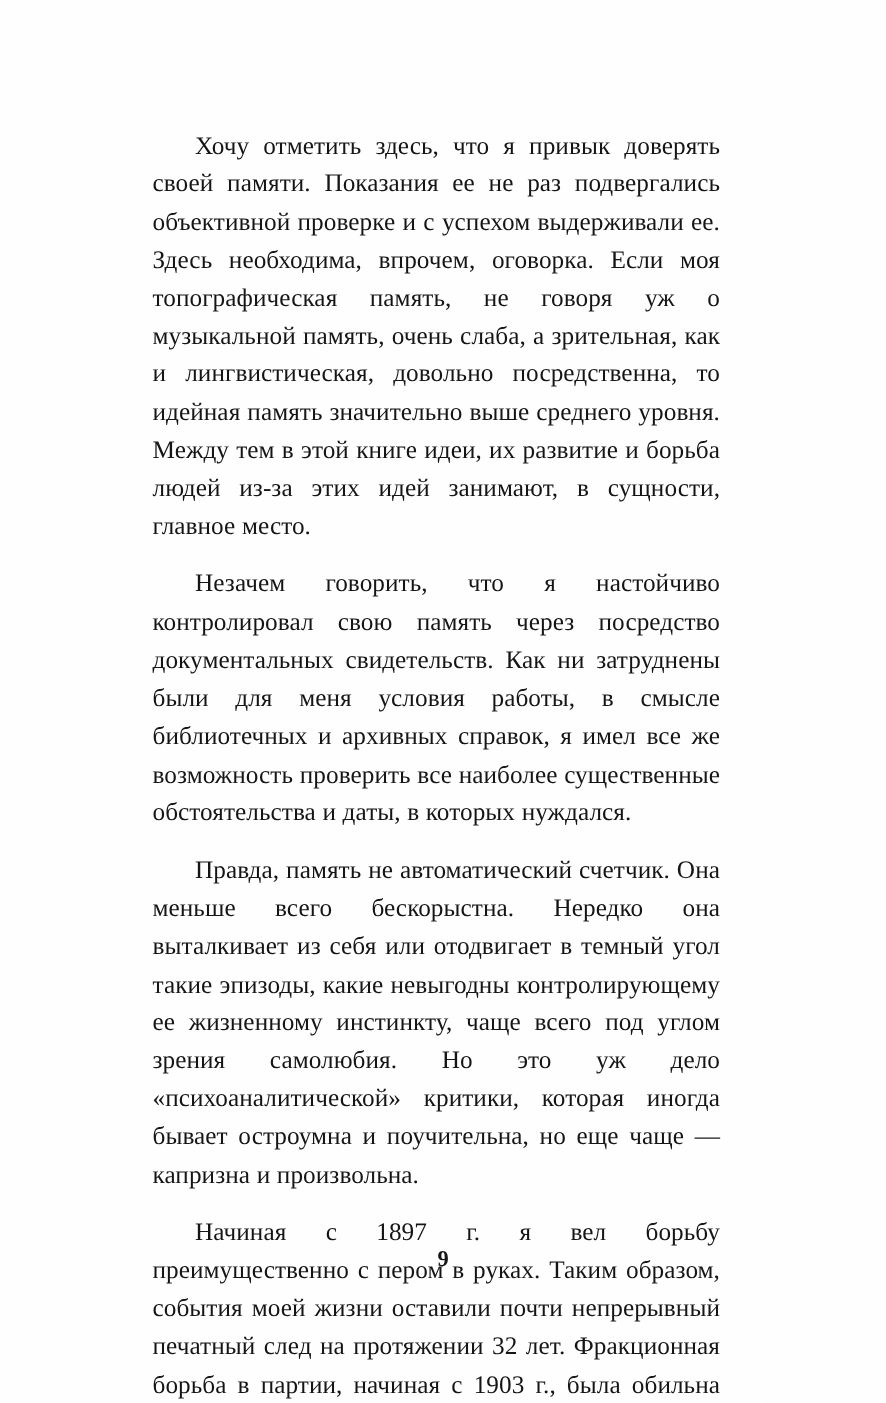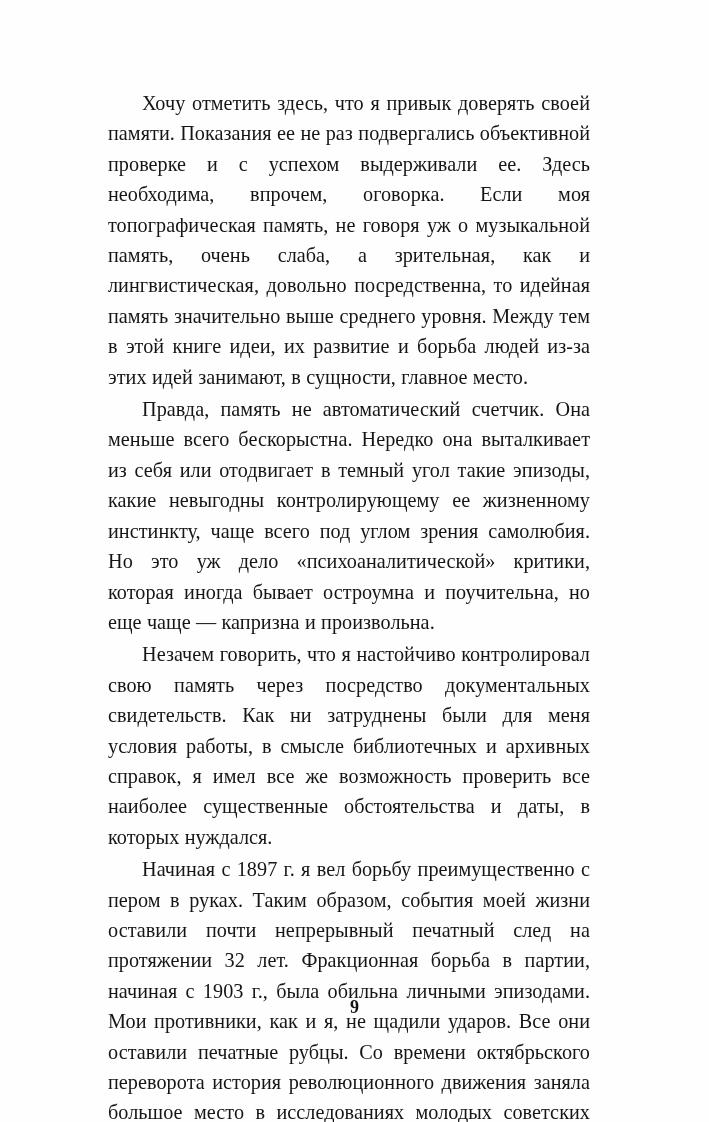--- a/index.html
+++ b/index.html
@@ -24,21 +24,21 @@
     height: 1122px;
     background: #fefefe;
   }
   .text-block {
     position: absolute;
     left: 106px;
     top: 86px;
     width: 486px;
   }
   .para {
-    margin: 2px;
+    margin: 16px;
     text-indent: 34px;
     text-align: justify;
     font-size: 20.2px;
     line-height: 30.4px;
     letter-spacing: 0.05px;
     word-spacing: 0.2px;
     hyphens: manual;
   }
   .folio {
     position: absolute;
@@ -52,20 +52,20 @@
     color: #151515;
   }
 </style>
 </head>
 <body>
 
 <div class="page">
 
   <div class="text-block">
     <p class="para">Хочу отметить здесь, что я привык доверять своей памяти. Показания ее не раз подвергались объективной проверке и с успехом выдерживали ее. Здесь необходима, впрочем, оговорка. Если моя топографическая память, не говоря уж о музыкальной память, очень слаба, а зрительная, как и лингвистическая, довольно посредственна, то идейная память значительно выше среднего уровня. Между тем в этой книге идеи, их развитие и борьба людей из-за этих идей занимают, в сущности, главное место.</p>
+    <p class="para">Незачем говорить, что я настойчиво контролировал свою память через посредство документальных свидетельств. Как ни затруднены были для меня условия работы, в смысле библиотечных и архивных справок, я имел все же возможность проверить все наиболее существенные обстоятельства и даты, в которых нуждался.</p>
     <p class="para">Правда, память не автоматический счетчик. Она меньше всего бескорыстна. Нередко она выталкивает из себя или отодвигает в темный угол такие эпизоды, какие невыгодны контролирующему ее жизненному инстинкту, чаще всего под углом зрения самолюбия. Но это уж дело «психоаналитической» критики, которая иногда бывает остроумна и поучительна, но еще чаще — капризна и произвольна.</p>
-    <p class="para">Незачем говорить, что я настойчиво контролировал свою память через посредство документальных свидетельств. Как ни затруднены были для меня условия работы, в смысле библиотечных и архивных справок, я имел все же возможность проверить все наиболее существенные обстоятельства и даты, в которых нуждался.</p>
     <p class="para">Начиная с 1897 г. я вел борьбу преимущественно с пером в руках. Таким образом, события моей жизни оставили почти непрерывный печатный след на протяжении 32 лет. Фракционная борьба в партии, начиная с 1903 г., была обильна личными эпизодами. Мои противники, как и я, не щадили ударов. Все они оставили печатные рубцы. Со времени октябрьского переворота история революционного движения заняла большое место в исследованиях молодых советских ученых и целых учреждений. Разыскивается в архивах революции и царского департамента полиции все,</p>
   </div>
 
   <div class="folio">9</div>
 
 </div>
 
 </body></html>

